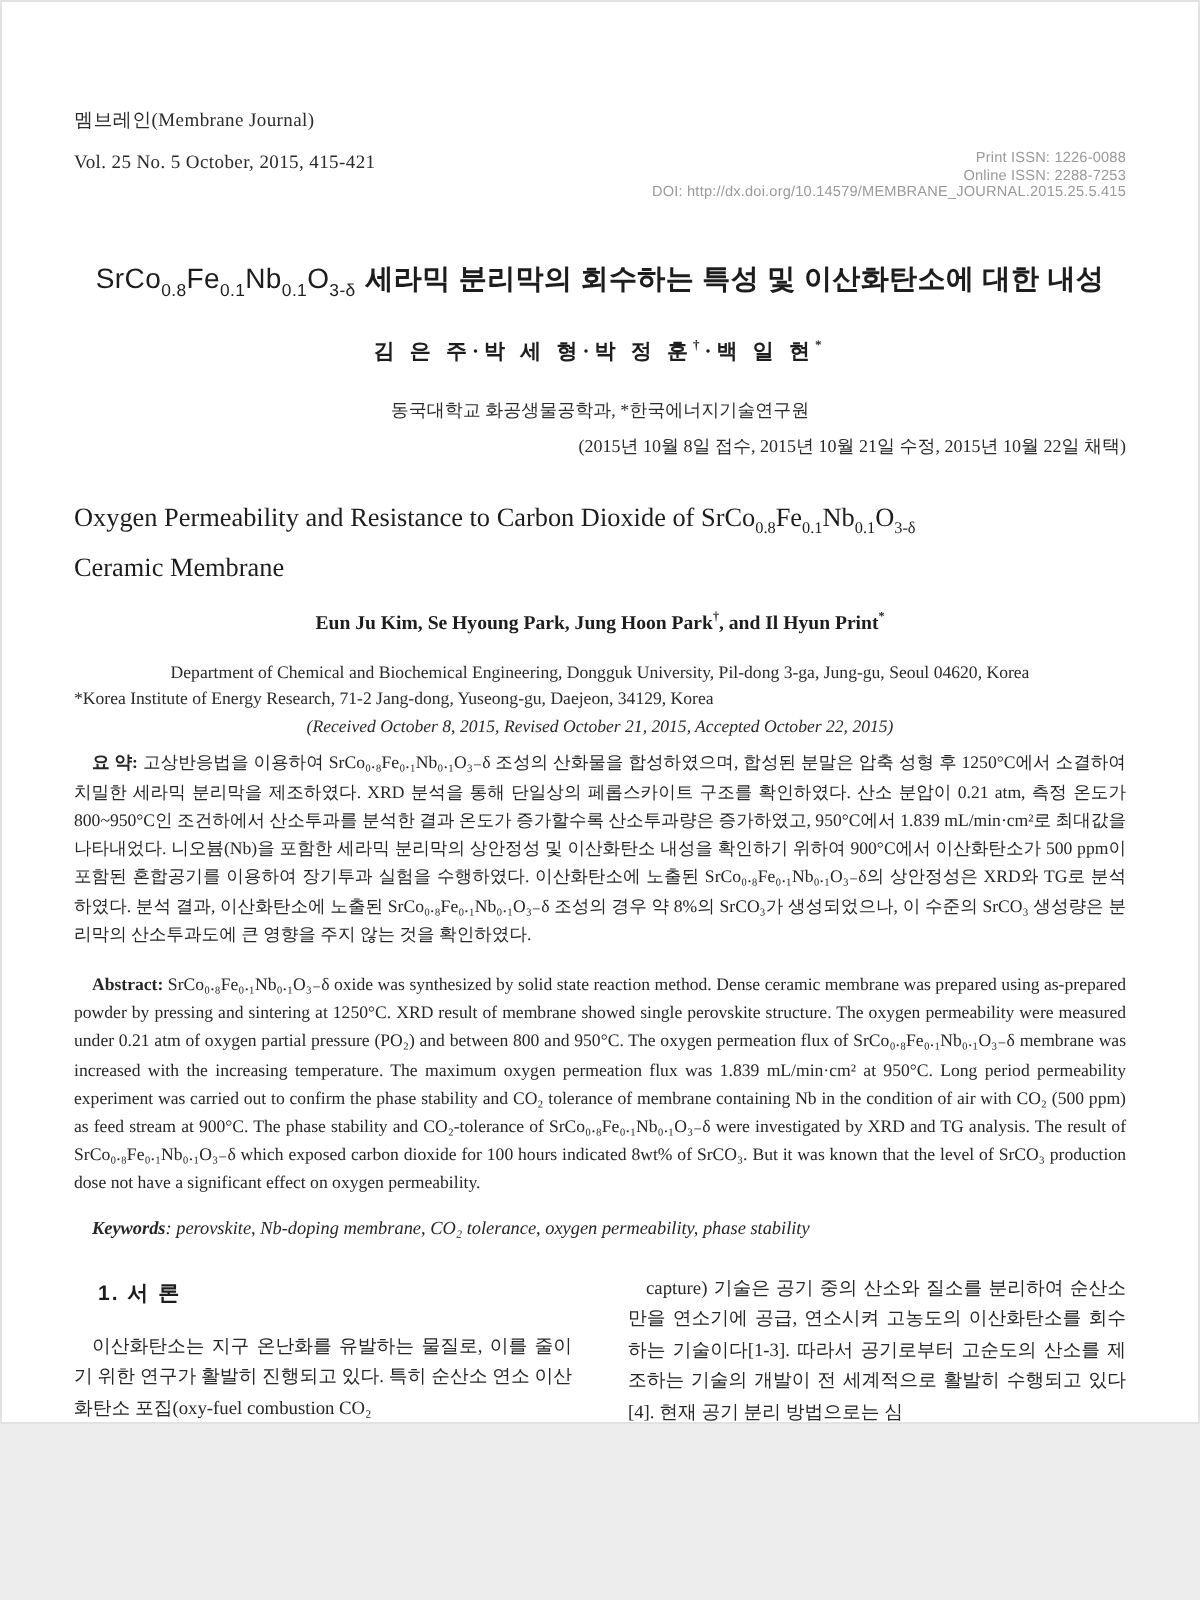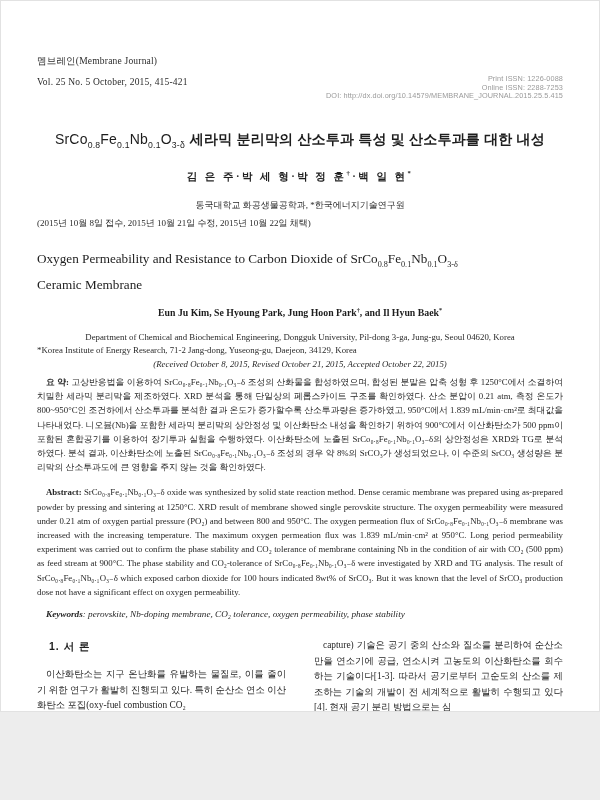--- a/index.html
+++ b/index.html
@@ -32,21 +32,21 @@
     font-family:"Liberation Sans","DejaVu Sans",sans-serif;
     font-size:14px;font-weight:400;color:#1d1d1d;letter-spacing:.2px;
   }
   .title-kr .rest{font-weight:700;margin-left:.35em;}
   sub{font-size:62%;}
   sup{font-size:62%;}
 
   
   .authors-kr{margin-top:19px;text-align:center;font-size:10.5px;font-weight:700;letter-spacing:2.5px;color:#1e1e1e;}
   .affil-kr{margin-top:16px;text-align:center;font-size:9px;color:#2a2a2a;}
-  .dates-kr{margin-top:5px;text-align:left;font-size:9px;color:#2a2a2a;}
+  .dates-kr{margin-top:5px;text-align:right;font-size:9px;color:#2a2a2a;}
 
   .title-en{margin-top:19px;text-align:left;font-size:13.2px;line-height:20px;color:#1d1d1d;}
   .authors-en{margin-top:12px;text-align:center;font-size:9.8px;font-weight:700;color:#1d1d1d;}
   .affil-en{margin-top:14px;text-align:center;font-size:8.8px;color:#2a2a2a;}
   .affil-en2{margin-top:3px;text-align:left;font-size:8.8px;color:#2a2a2a;}
   .received{margin-top:4px;text-align:center;font-size:8.8px;font-style:italic;color:#2a2a2a;}
 
   
   .abs{margin:6px 0 0 0;font-size:8.8px;line-height:14.2px;text-align:justify;color:#262626;text-indent:9px;}
   .abs-en{margin-top:11px;}
@@ -80,33 +80,33 @@
         <div>멤브레인(Membrane Journal)</div>
         <div>Vol. 25 No. 5 October, 2015, 415-421</div>
       </div>
       <div class="hdr-right">
         <div>Print ISSN: 1226-0088</div>
         <div>Online ISSN: 2288-7253</div>
         <div>DOI: http://dx.doi.org/10.14579/MEMBRANE_JOURNAL.2015.25.5.415</div>
       </div>
     </div>
 
-    <h1 class="title-kr"><span><span>SrCo</span><sub>0.8</sub><span>Fe</span><sub>0.1</sub><span>Nb</span><sub>0.1</sub><span>O</span><sub>3-δ</sub></span><span class="rest">세라믹 분리막의 산소투과 특성 및 산소투과를 대한 내성</span></h1>
+    <h1 class="title-kr"><span><span>SrCo</span><sub>0.8</sub><span>Fe</span><sub>0.1</sub><span>Nb</span><sub>0.1</sub><span>O</span><sub>3-δ</sub></span><span class="rest">세라믹 분리막의 회수하는 특성 및 이산화탄소에 대한 내성</span></h1>
 
     <div class="authors-kr"><span>김 은 주·박 세 형·박 정 훈</span><sup>†</sup><span>·백 일 현</span><sup>*</sup></div>
 
     <div class="affil-kr">동국대학교 화공생물공학과, *한국에너지기술연구원</div>
     <div class="dates-kr">(2015년 10월 8일 접수, 2015년 10월 21일 수정, 2015년 10월 22일 채택)</div>
 
     <div class="title-en">
       <div><span>Oxygen Permeability and Resistance to Carbon Dioxide of </span><span><span>SrCo</span><sub>0.8</sub><span>Fe</span><sub>0.1</sub><span>Nb</span><sub>0.1</sub><span>O</span><sub>3-δ</sub></span></div>
       <div>Ceramic Membrane</div>
     </div>
 
-    <div class="authors-en"><span>Eun Ju Kim, Se Hyoung Park, Jung Hoon Park</span><sup>†</sup><span>, and Il Hyun Baek</span><sup>*</sup></div>
+    <div class="authors-en"><span>Eun Ju Kim, Se Hyoung Park, Jung Hoon Park</span><sup>†</sup><span>, and Il Hyun Print</span><sup>*</sup></div>
 
     <div class="affil-en">Department of Chemical and Biochemical Engineering, Dongguk University, Pil-dong 3-ga, Jung-gu, Seoul 04620, Korea</div>
     <div class="affil-en2">*Korea Institute of Energy Research, 71-2 Jang-dong, Yuseong-gu, Daejeon, 34129, Korea</div>
     <div class="received">(Received October 8, 2015, Revised October 21, 2015, Accepted October 22, 2015)</div>
 
     <p class="abs"><span class="abs-label">요 약:</span> <span>고상반응법을 이용하여 SrCo₀.₈Fe₀.₁Nb₀.₁O₃₋δ 조성의 산화물을 합성하였으며, 합성된 분말은 압축 성형 후 1250°C에서 소결하여 치밀한 세라믹 분리막을 제조하였다. XRD 분석을 통해 단일상의 페롭스카이트 구조를 확인하였다. 산소 분압이 0.21 atm, 측정 온도가 800~950°C인 조건하에서 산소투과를 분석한 결과 온도가 증가할수록 산소투과량은 증가하였고, 950°C에서 1.839 mL/min·cm²로 최대값을 나타내었다. 니오븀(Nb)을 포함한 세라믹 분리막의 상안정성 및 이산화탄소 내성을 확인하기 위하여 900°C에서 이산화탄소가 500 ppm이 포함된 혼합공기를 이용하여 장기투과 실험을 수행하였다. 이산화탄소에 노출된 SrCo₀.₈Fe₀.₁Nb₀.₁O₃₋δ의 상안정성은 XRD와 TG로 분석하였다. 분석 결과, 이산화탄소에 노출된 SrCo₀.₈Fe₀.₁Nb₀.₁O₃₋δ 조성의 경우 약 8%의 SrCO₃가 생성되었으나, 이 수준의 SrCO₃ 생성량은 분리막의 산소투과도에 큰 영향을 주지 않는 것을 확인하였다.</span></p>
 
     <p class="abs abs-en"><span class="abs-label">Abstract:</span> <span>SrCo₀.₈Fe₀.₁Nb₀.₁O₃₋δ oxide was synthesized by solid state reaction method. Dense ceramic membrane was prepared using as-prepared powder by pressing and sintering at 1250°C. XRD result of membrane showed single perovskite structure. The oxygen permeability were measured under 0.21 atm of oxygen partial pressure (PO₂) and between 800 and 950°C. The oxygen permeation flux of SrCo₀.₈Fe₀.₁Nb₀.₁O₃₋δ membrane was increased with the increasing temperature. The maximum oxygen permeation flux was 1.839 mL/min·cm² at 950°C. Long period permeability experiment was carried out to confirm the phase stability and CO₂ tolerance of membrane containing Nb in the condition of air with CO₂ (500 ppm) as feed stream at 900°C. The phase stability and CO₂-tolerance of SrCo₀.₈Fe₀.₁Nb₀.₁O₃₋δ were investigated by XRD and TG analysis. The result of SrCo₀.₈Fe₀.₁Nb₀.₁O₃₋δ which exposed carbon dioxide for 100 hours indicated 8wt% of SrCO₃. But it was known that the level of SrCO₃ production dose not have a significant effect on oxygen permeability.</span></p>
 
     <p class="kw"><span class="kw-label">Keywords</span><span>: perovskite, Nb-doping membrane, CO₂ tolerance, oxygen permeability, phase stability</span></p>

